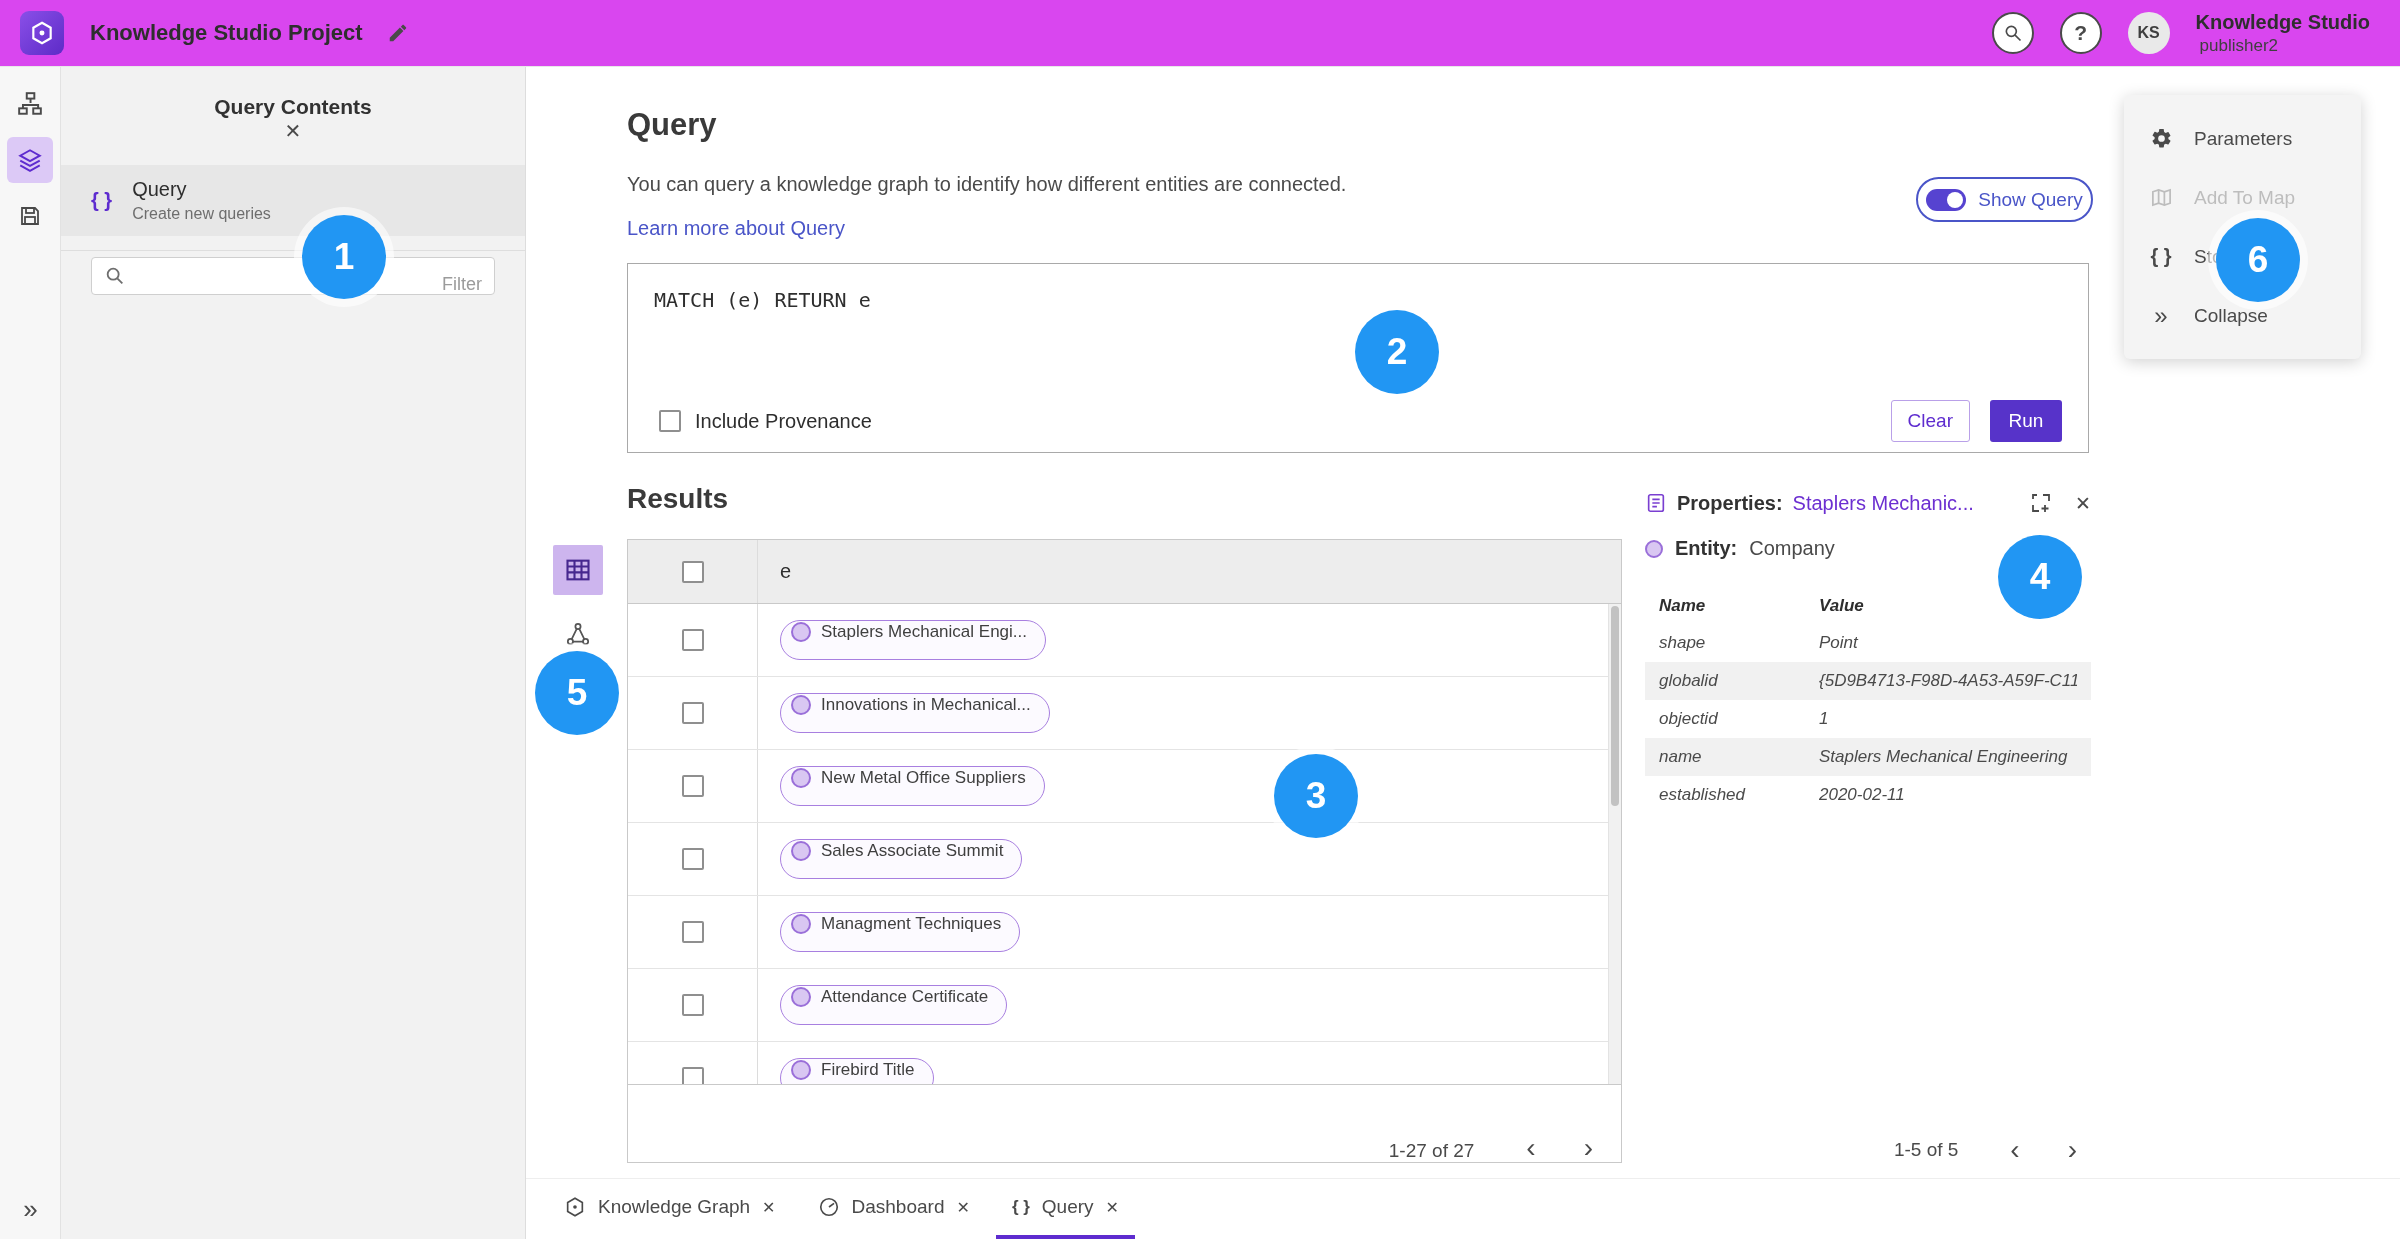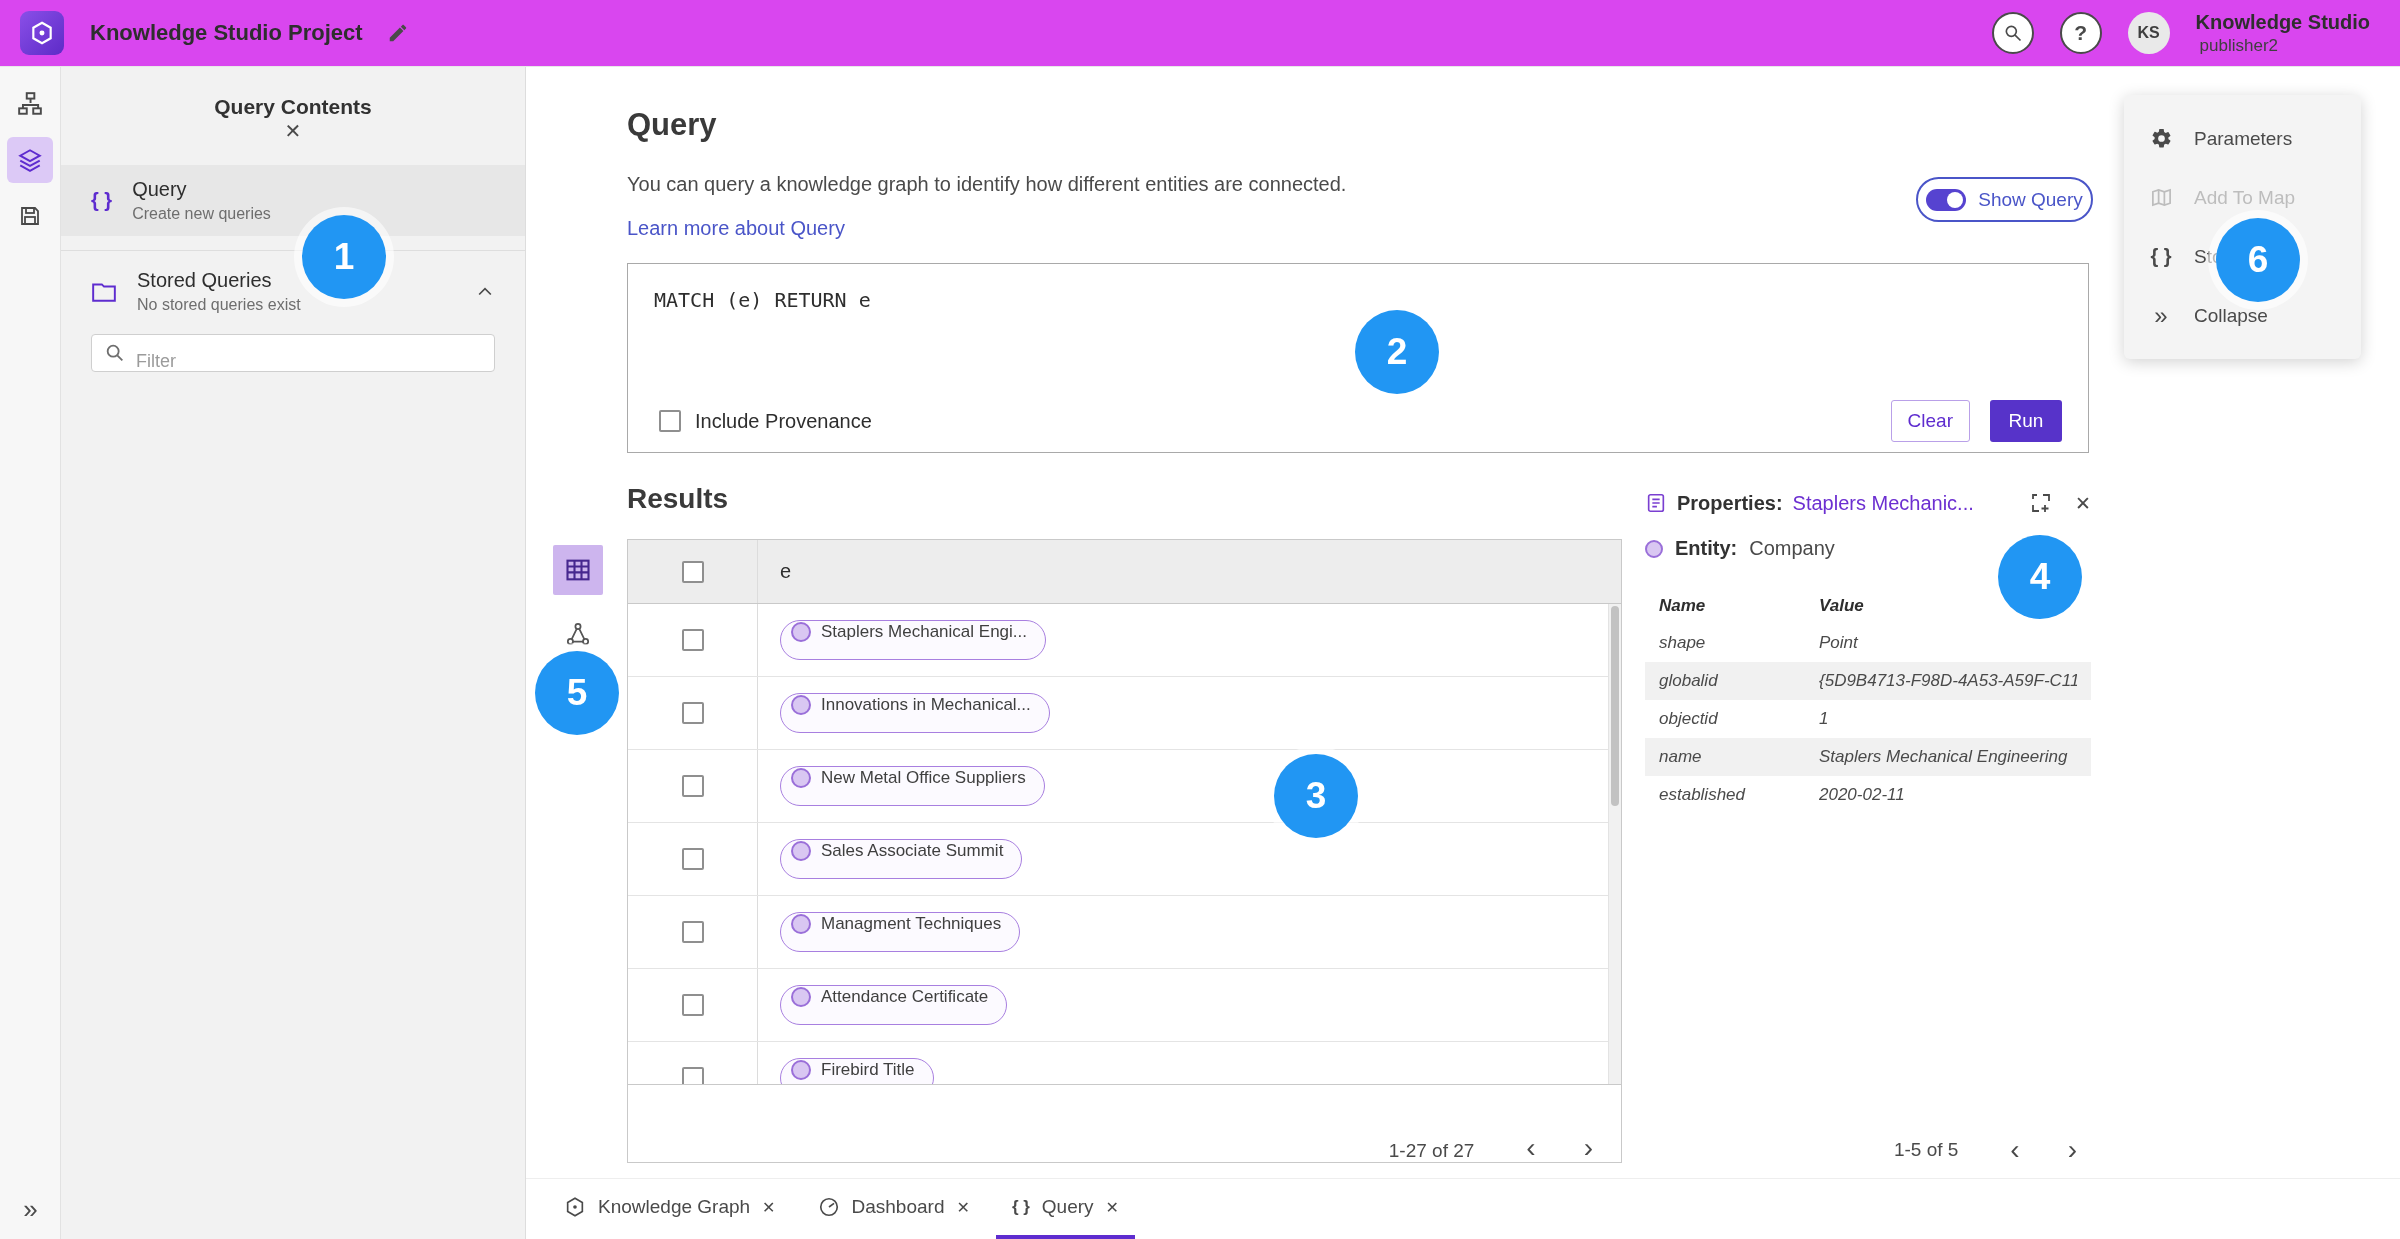--- a/index.html
+++ b/index.html
@@ -46,21 +46,21 @@
   .query-item { background:#e7e7e7; padding:13px 30px; display:flex; gap:20px; align-items:center; cursor:pointer; }
   .braces-icon { color:#5e2ccf; font-weight:bold; font-size:20px; white-space:pre; }
   .item-label { font-size:20px; color:#2e2e2e; }
   .item-sub { font-size:16px; color:#6e6e6e; margin-top:4px; }
   .divider { height:1px; background:#dedede; margin-top:14px; }
   .stored-row { display:flex; align-items:center; gap:20px; padding:18px 30px 14px; cursor:pointer; }
   .stored-row .folder { color:#5e2ccf; }
   .stored-chevron { margin-left:auto; color:#4a4a4a; }
   .filter-wrap { margin:6px 30px; position:relative; }
   .filter-input { width:100%; height:38px; border:1px solid #cfcfcf; border-radius:4px; background:#fff;
-    padding:16px 12px 0 44px; font-size:18px; color:#333; font-family:inherit; }
+    padding:16px 12px 0 44px; font-size:18px; color:#333; font-family:inherit;text-align:right; }
   .filter-input::placeholder { color:#9b9b9b; }
   .filter-icon { position:absolute; left:13px; top:8px; color:#6e6e6e; }
 
   
   .main { position:absolute; top:67px; left:526px; right:0; bottom:61px; background:#fff; }
   .q-title { position:absolute; left:101px; top:40px; font-size:31px; font-weight:bold; color:#3a3a3a; }
   .q-desc { position:absolute; left:101px; top:106px; font-size:20px; color:#4a4a4a; }
   .q-learn { position:absolute; left:101px; top:150px; font-size:20px; color:#4a55c8; cursor:pointer; }
   .show-pill { position:absolute; left:1390px; top:110px; width:177px; height:45px; border:2px solid #4a55c8;
     border-radius:23px; display:flex; align-items:center; justify-content:center; gap:12px;
@@ -221,36 +221,20 @@
     <div class="panel-close">✕</div>
   </div>
   <div class="query-item">
     <span class="braces-icon">{ }</span>
     <div>
       <div class="item-label">Query</div>
       <div class="item-sub">Create new queries</div>
     </div>
   </div>
   <div class="divider"></div>
-  <div class="stored-row">
-    <span class="folder">
-      <svg width="26" height="26" viewBox="0 0 24 24" fill="none" stroke="currentColor" stroke-width="1.8">
-        <path d="M2 5h8l2 2h10v13H2z"></path>
-      </svg>
-    </span>
-    <div>
-      <div class="item-label">Stored Queries</div>
-      <div class="item-sub">No stored queries exist</div>
-    </div>
-    <span class="stored-chevron">
-      <svg width="20" height="20" viewBox="0 0 24 24" fill="none" stroke="currentColor" stroke-width="2">
-          <path d="M5 15l7-7 7 7"></path>
-        </svg>
-    </span>
-  </div>
   <div class="filter-wrap">
     <span class="filter-icon">
       <svg width="22" height="22" viewBox="0 0 24 24" fill="none" stroke="currentColor" stroke-width="2">
         <circle cx="10" cy="10" r="6"></circle>
           <line x1="14.5" y1="14.5" x2="20" y2="20"></line>
       </svg>
     </span>
     <input class="filter-input" placeholder="Filter" style="">
   </div>
 </div>

